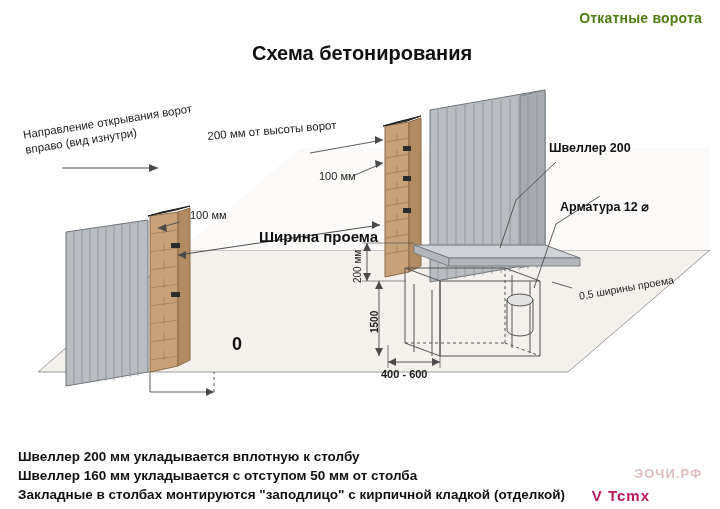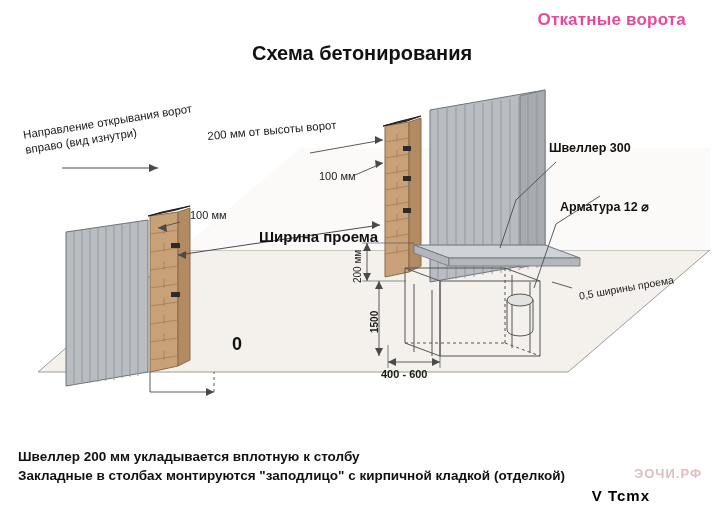--- a/index.html
+++ b/index.html
@@ -10,25 +10,25 @@
   #root {
     position: relative;
     width: 720px;
     height: 509px;
     background: #ffffff;
     font-family: "Liberation Sans", sans-serif;
     overflow: hidden;
   }
   .abs { position: absolute; }
   .ttl-main {
-    right: 34px;
+    right: 18px;
     top: 10px;
-    font-size: 17px;
-    font-weight: bold;
-    color: #ec4899;
+    font-size: 14px;
+    font-weight: bold;
+    color: #4d7c0f;
     letter-spacing: 0.2px;
   }
   .ttl-sub {
     left: 252px;
     top: 42px;
     font-size: 20px;
     font-weight: bold;
     color: #111111;
   }
   .lbl {
@@ -83,21 +83,21 @@
     font-weight: bold;
     line-height: 19px;
     color: #111111;
   }
   .bottom-notes div { white-space: nowrap; }
   .wm1 {
     right: 70px;
     top: 487px;
     font-size: 15px;
     font-weight: bold;
-    color: #000000;
+    color: #be185d;
     letter-spacing: 1px;
   }
   .wm2 {
     right: 18px;
     top: 466px;
     font-size: 13px;
     font-weight: bold;
     color: #d9b3b3;
     letter-spacing: 1px;
     opacity: .85;
@@ -281,35 +281,36 @@
 
   <div class="abs rot-200v">200 мм от высоты ворот</div>
 
   <div class="abs lbl" style="left:319px;top:170px;">100 мм</div>
   <div class="abs lbl" style="left:190px;top:209px;">100 мм</div>
 
   <div class="abs lbl-b" style="left:212px;top:228px;font-size:15px;margin-left:47px;">Ширина проема</div>
 
   <div class="abs lbl-b" style="left:232px;top:334px;font-size:18px;">0</div>
 
-  <div class="abs lbl-b" style="left:549px;top:141px;font-size:12.5px;">Швеллер 300</div>
+  <div class="abs lbl-b" style="left:549px;top:141px;font-size:12.5px;">Швеллер 200</div>
 
   <div class="abs lbl-b" style="left:560px;top:177px;font-size:12.5px;margin-top:22px;">
     <span>Арматура 12</span>
     <span>⌀</span>
   </div>
 
   <div class="abs rot-05">0,5 ширины проема</div>
 
   <div class="abs vert" style="left:352px;top:243px;height:40px;">200 мм</div>
   <div class="abs vert" style="left:369px;top:288px;height:45px;font-weight:bold;">1500</div>
 
   <div class="abs lbl" style="left:381px;top:368px;font-size:11px;font-weight:bold;">400 - 600</div>
 
   <div class="abs bottom-notes">
     <div>Швеллер 200 мм укладывается вплотную к столбу</div>
+    <div>Швеллер 160 мм укладывается с отступом 50 мм от столба</div>
     <div>Закладные в столбах монтируются "заподлицо" с кирпичной кладкой (отделкой)</div>
   </div>
 
   <div class="abs wm1">V Tcmx</div>
   <div class="abs wm2">ЭОЧИ.РФ</div>
 
 </div>
 
 </body></html>

